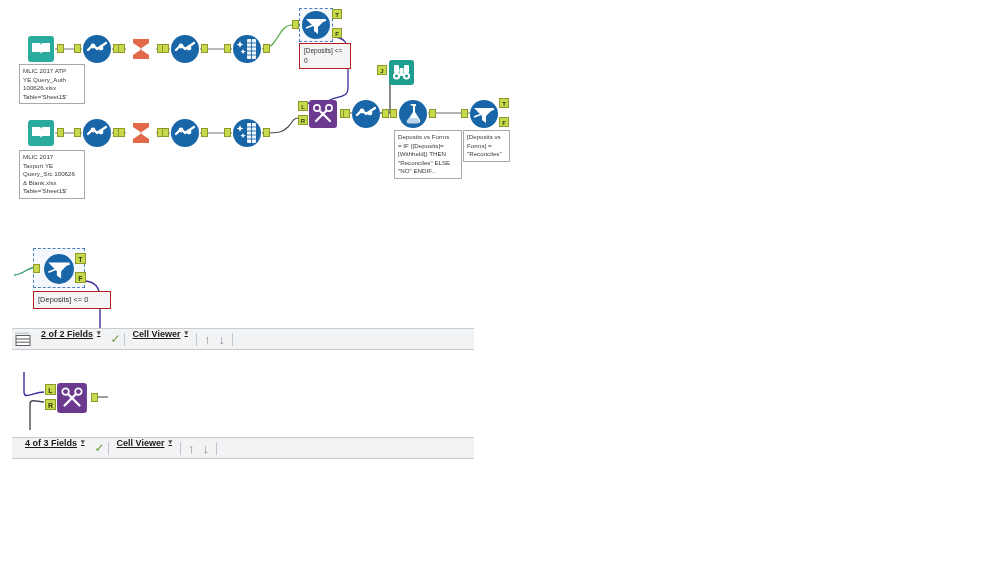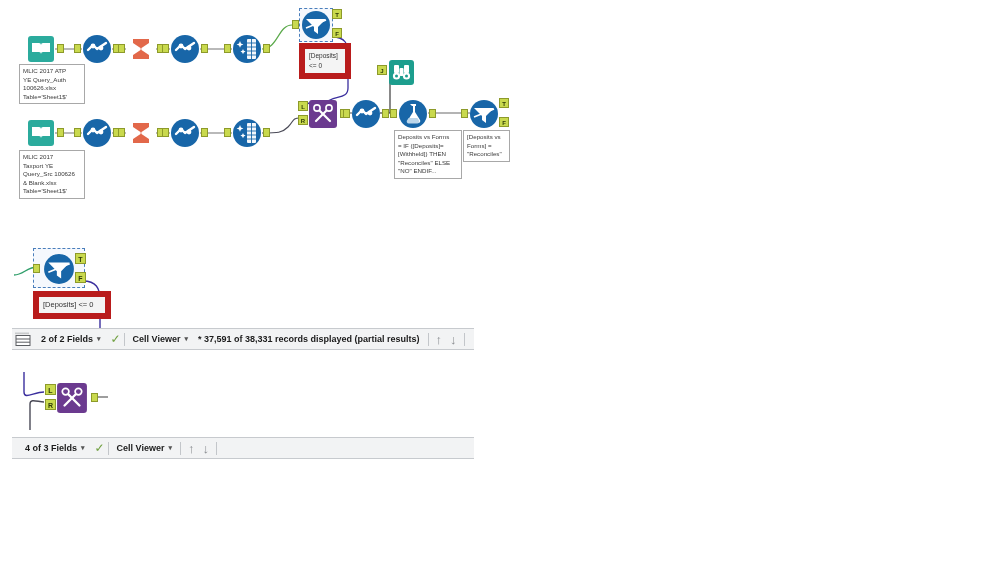--- a/index.html
+++ b/index.html
@@ -36,32 +36,32 @@
     color:#2d3a06; font-weight:bold; font-family:"Liberation Sans",sans-serif;
   }
 
   
   .annot {
     position:absolute; border:1px solid #a8a8a8; background:#ffffff;
     font-size:6.2px; line-height:8.6px; color:#3a3a3a; padding:2px 3px;
     font-family:"Liberation Sans", sans-serif; white-space:pre-line;
   }
   .filter-annot {
-    position:absolute; border:6px solid #b91c1c; background:#f4f4f4;
+    position:absolute; border:1px solid #b91c1c; background:#f4f4f4;
     font-size:6.5px; color:#333; padding:2px 4px; line-height:10px;
   }
 
   
   .results-bar {
     position:absolute; height:22px; background:#f2f3f4;
     border-top:1px solid #c7cace; border-bottom:1px solid #c7cace;
     display:flex; align-items:center; font-size:9px; color:#1b1b1b;
     font-family:"Liberation Sans", sans-serif; font-weight:bold;
   }
-  .results-bar .seg { display:flex; align-items:center; height:100%; padding:0 5px; }
+  .results-bar .seg { display:flex; align-items:flex-start; height:100%; padding:0 5px;text-decoration:underline; }
   .vsep { width:1px; height:13px; background:#c3c6ca; margin:0 3px; }
   .caret { font-size:7px; color:#555; margin-left:4px; }
   .chk { color:#6f9f3f; font-size:12px; margin-left:5px; font-weight:normal;}
   .navarrow { color:#8a8d91; font-size:13px; margin:0 4px; font-weight:normal; }
   .grid-icon { width:16px; height:16px; margin:0 5px 0 3px; }
   .bar-wrap { position:absolute; }
 </style>
 </head>
 <body>
 
@@ -413,23 +413,20 @@
         <div class="seg">
           <span>2 of 2 Fields</span>
           <span class="caret">▾</span>
         </div>
         <span class="chk">✓</span>
         <div class="vsep"></div>
         <div class="seg">
           <span>Cell Viewer</span>
           <span class="caret">▾</span>
         </div>
-        <div class="seg">
-          <span>* 37,591 of 38,331 records displayed (partial results)</span>
-        </div>
         <div class="vsep"></div>
         <span class="navarrow">↑</span>
         <span class="navarrow">↓</span>
         <div class="vsep"></div>
       </div>
     </div>
 
     <div class="bar-wrap" style="left:12px;top:437px;width:462px">
       <div class="results-bar" style="width:462px;padding-left:8px">
         <div class="seg">

